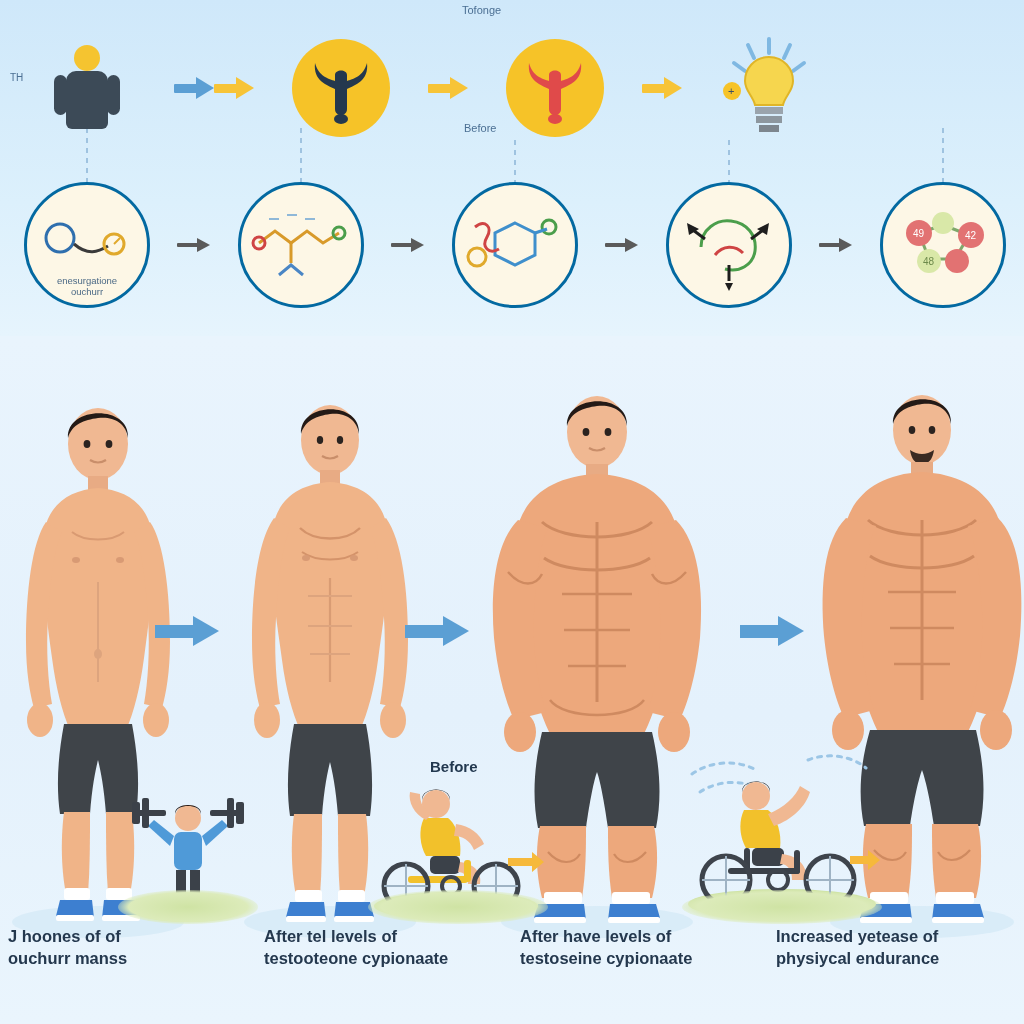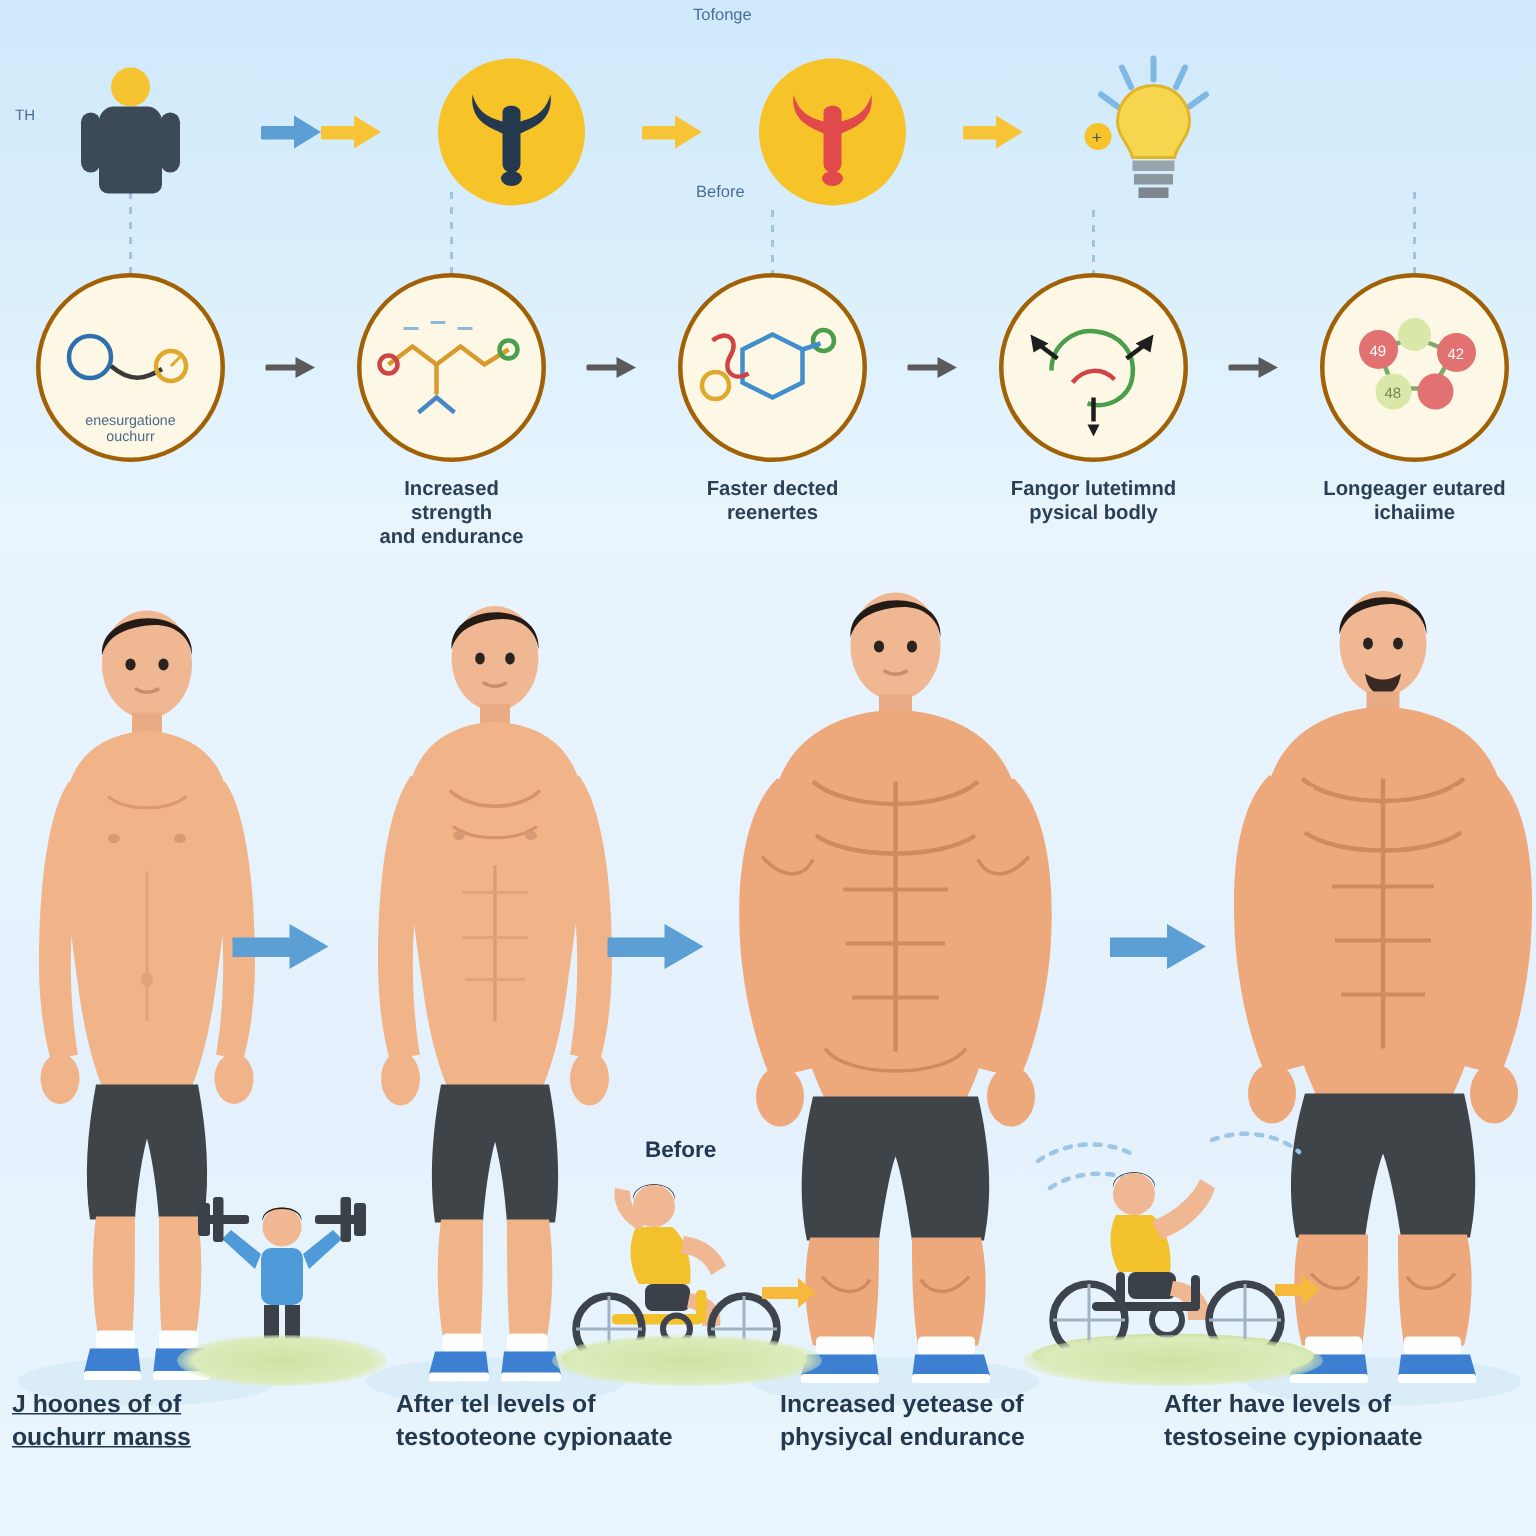--- a/index.html
+++ b/index.html
@@ -26,21 +26,21 @@
   .arrow.yellow .shaft{background:#f7c437;}
   .arrow.yellow .head{border-left-color:#f7c437;}
   .arrow.gray{width:34px;height:14px;}
   .arrow.gray .shaft{background:#5a5a5a;height:4px;top:5px;width:22px;}
   .arrow.gray .head{left:20px;top:0;border-top:7px solid transparent;border-bottom:7px solid transparent;border-left:13px solid #5a5a5a;}
 
   
   .badge{width:98px;height:98px;border-radius:50%;background:#f6c328;display:flex;align-items:center;justify-content:center;position:relative;}
 
   
-  .circle2{width:120px;height:120px;border-radius:50%;background:#fdf7e6;border:3px solid #a16207;display:flex;align-items:center;justify-content:center;position:relative;overflow:hidden;}
+  .circle2{width:120px;height:120px;border-radius:50%;background:#fdf7e6;border:3px solid #0369a1;display:flex;align-items:center;justify-content:center;position:relative;overflow:hidden;}
 
   
   .person{position:relative;width:70px;height:86px;}
   .person .head{position:absolute;left:22px;top:0;width:26px;height:26px;border-radius:50%;background:#f5c430;}
   .person .body{position:absolute;left:14px;top:26px;width:42px;height:58px;background:#3c4a57;border-radius:10px 10px 6px 6px;}
   .person .arm-l{position:absolute;left:2px;top:30px;width:13px;height:40px;background:#3c4a57;border-radius:7px;}
   .person .arm-r{position:absolute;right:2px;top:30px;width:13px;height:40px;background:#3c4a57;border-radius:7px;}
   .th-label{position:absolute;left:10px;top:34px;font-size:10px;color:#4b6f93;}
 
   
@@ -274,36 +274,20 @@
             <circle cx="44" cy="66" r="12" fill="#d9e8a8"></circle>
             <circle cx="72" cy="66" r="12" fill="#e27272"></circle>
             <text x="28" y="42" font-size="10" fill="#ffffff" font-family="Liberation Sans, sans-serif">49</text>
             <text x="80" y="44" font-size="10" fill="#ffffff" font-family="Liberation Sans, sans-serif">42</text>
             <text x="38" y="70" font-size="10" fill="#6d8a4b" font-family="Liberation Sans, sans-serif">48</text>
           </svg>
         </div>
       </div>
     </div>
 
-    <div class="top-captions">
-      <div class="cap" style="white-space:pre-line;"></div>
-      <div class="gap"></div>
-      <div class="cap" style="white-space:pre-line;">Increased
-strength
-and endurance</div>
-      <div class="gap"></div>
-      <div class="cap" style="white-space:pre-line;">Faster dected
-reenertes</div>
-      <div class="gap"></div>
-      <div class="cap" style="white-space:pre-line;">Fangor lutetimnd
-pysical bodly</div>
-      <div class="gap"></div>
-      <div class="cap" style="white-space:pre-line;">Longeager eutared
-ichaiime</div>
-    </div>
   </div>
 
   <div class="bottom-panel">
 
     <div class="figure-row">
 
       <div class="fig fig1">
         <svg width="196" height="560" viewBox="0 0 196 560">
           <ellipse cx="98" cy="540" rx="86" ry="16" fill="#d9ecf8"></ellipse>
 
@@ -549,23 +533,23 @@
             <line x1="148" y1="112" x2="148" y2="160"></line>
               <line x1="124" y1="136" x2="172" y2="136"></line>
           </g>
           <circle cx="96" cy="136" r="10" fill="none" stroke="#3e444c" stroke-width="4"></circle>
           <path d="M168 112 L186 112 L186 106 L198 116 L186 126 L186 120 L168 120 Z" fill="#f6b93b"></path>
         </svg>
       </div>
     </div>
 
     <div class="bottom-captions" style="top:589px;">
-      <div class="cap" style="white-space:pre-line;text-decoration:underline;">J hoones of of
+      <div class="cap" style="white-space:pre-line;">J hoones of of
 ouchurr manss</div>
       <div class="cap" style="white-space:pre-line;">After tel levels of
 testooteone cypionaate</div>
+      <div class="cap" style="white-space:pre-line;">After have levels of
+testoseine cypionaate</div>
       <div class="cap" style="white-space:pre-line;">Increased yetease of
 physiycal endurance</div>
-      <div class="cap" style="white-space:pre-line;">After have levels of
-testoseine cypionaate</div>
     </div>
   </div>
 </div>
 
 </body></html>

